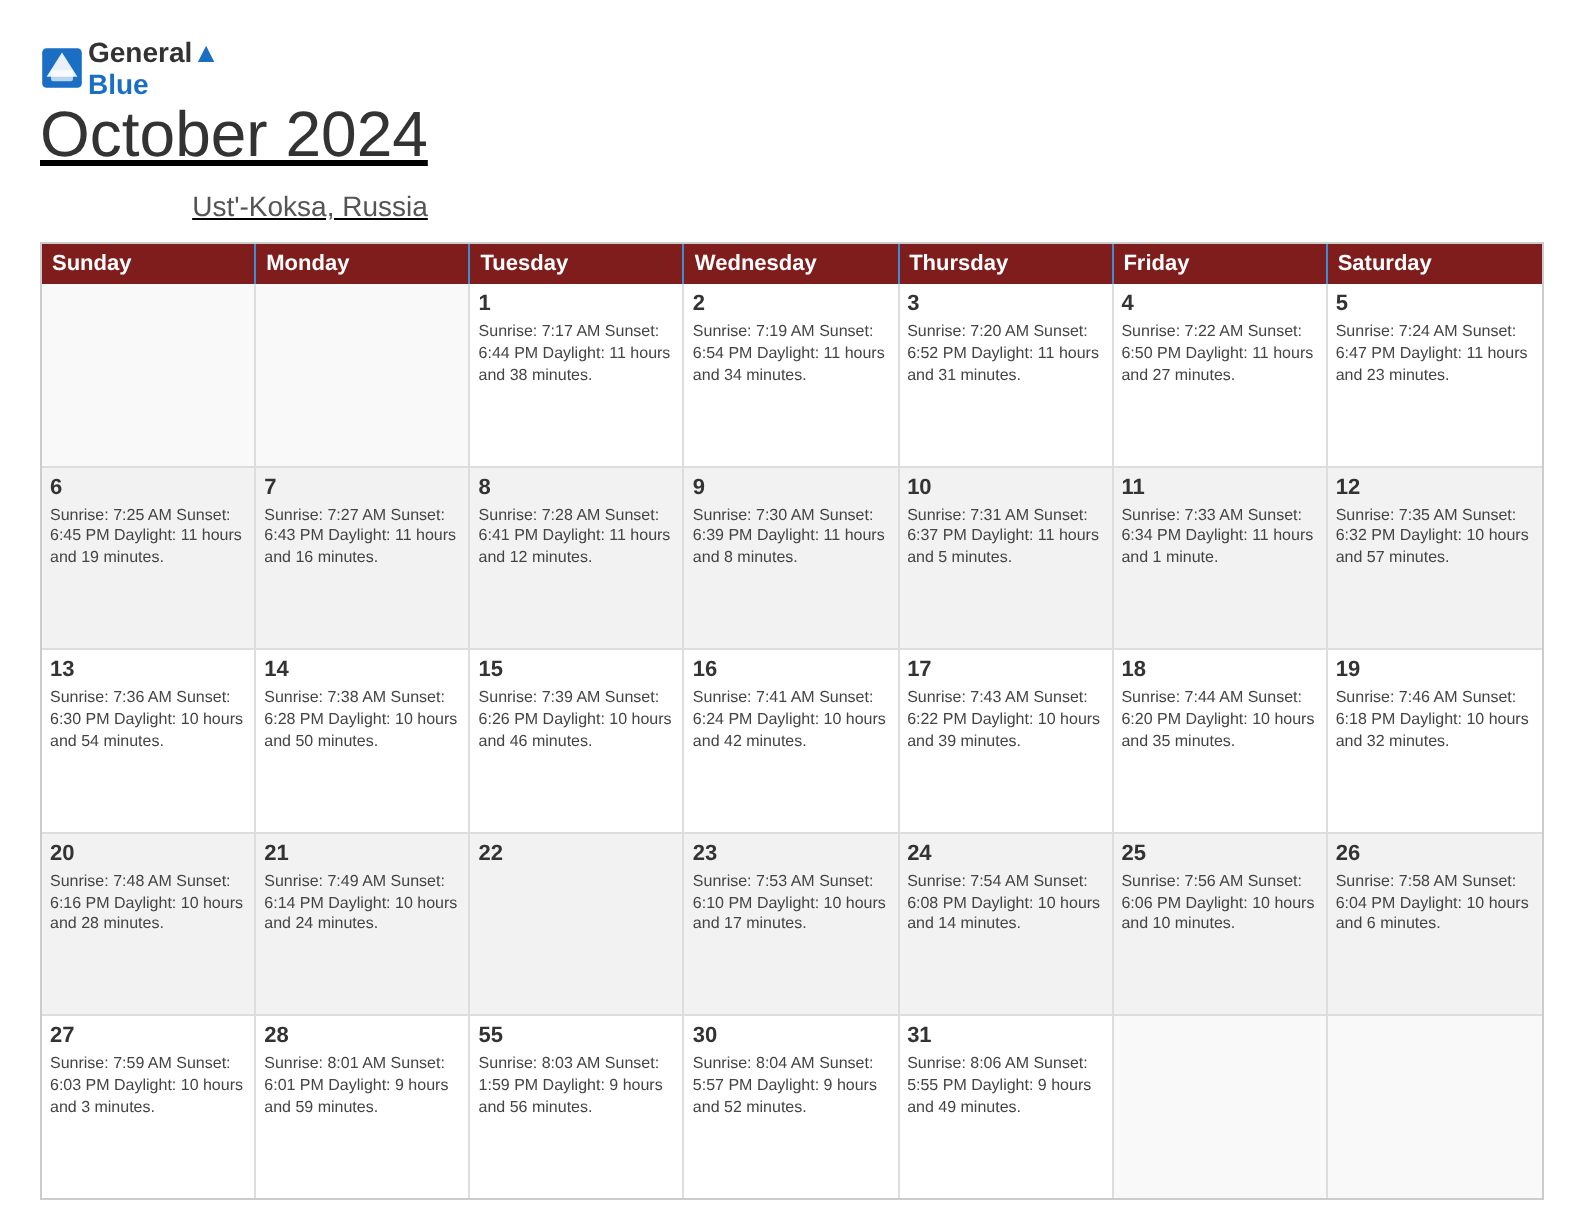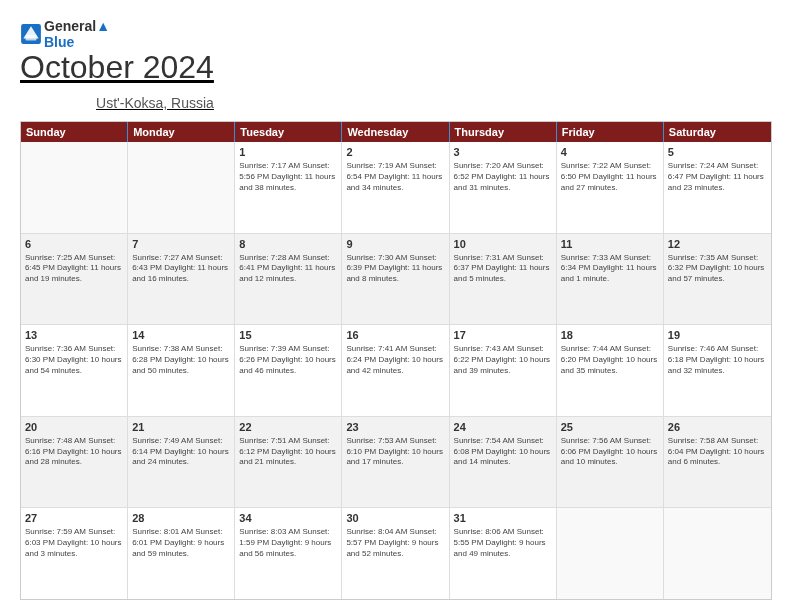--- a/index.html
+++ b/index.html
@@ -137,21 +137,21 @@
       <div class="cal-header-cell">Friday</div>
       <div class="cal-header-cell">Saturday</div>
     </div>
     <div class="cal-body" id="cal-body">
     <div class="cal-row">
           <div class="cal-cell empty"></div>
           <div class="cal-cell empty"></div>
           <div class="cal-cell">
             <span class="day-num">1</span>
             <div class="cell-info">Sunrise: 7:17 AM
-Sunset: 5:56 PM
+Sunset: 6:44 PM
 Daylight: 11 hours and 38 minutes.</div>
           </div>
           <div class="cal-cell">
             <span class="day-num">2</span>
             <div class="cell-info">Sunrise: 7:19 AM
 Sunset: 6:54 PM
 Daylight: 11 hours and 34 minutes.</div>
           </div>
           <div class="cal-cell">
             <span class="day-num">3</span>
@@ -268,23 +268,20 @@
 Daylight: 10 hours and 28 minutes.</div>
           </div>
           <div class="cal-cell alt">
             <span class="day-num">21</span>
             <div class="cell-info">Sunrise: 7:49 AM
 Sunset: 6:14 PM
 Daylight: 10 hours and 24 minutes.</div>
           </div>
           <div class="cal-cell alt">
             <span class="day-num">22</span>
-            <div class="cell-info">Sunrise: 7:51 AM
-Sunset: 6:12 PM
-Daylight: 10 hours and 21 minutes.</div>
           </div>
           <div class="cal-cell alt">
             <span class="day-num">23</span>
             <div class="cell-info">Sunrise: 7:53 AM
 Sunset: 6:10 PM
 Daylight: 10 hours and 17 minutes.</div>
           </div>
           <div class="cal-cell alt">
             <span class="day-num">24</span>
             <div class="cell-info">Sunrise: 7:54 AM
@@ -311,21 +308,21 @@
 Sunset: 6:03 PM
 Daylight: 10 hours and 3 minutes.</div>
           </div>
           <div class="cal-cell">
             <span class="day-num">28</span>
             <div class="cell-info">Sunrise: 8:01 AM
 Sunset: 6:01 PM
 Daylight: 9 hours and 59 minutes.</div>
           </div>
           <div class="cal-cell">
-            <span class="day-num">34</span>
+            <span class="day-num">55</span>
             <div class="cell-info">Sunrise: 8:03 AM
 Sunset: 1:59 PM
 Daylight: 9 hours and 56 minutes.</div>
           </div>
           <div class="cal-cell">
             <span class="day-num">30</span>
             <div class="cell-info">Sunrise: 8:04 AM
 Sunset: 5:57 PM
 Daylight: 9 hours and 52 minutes.</div>
           </div>

